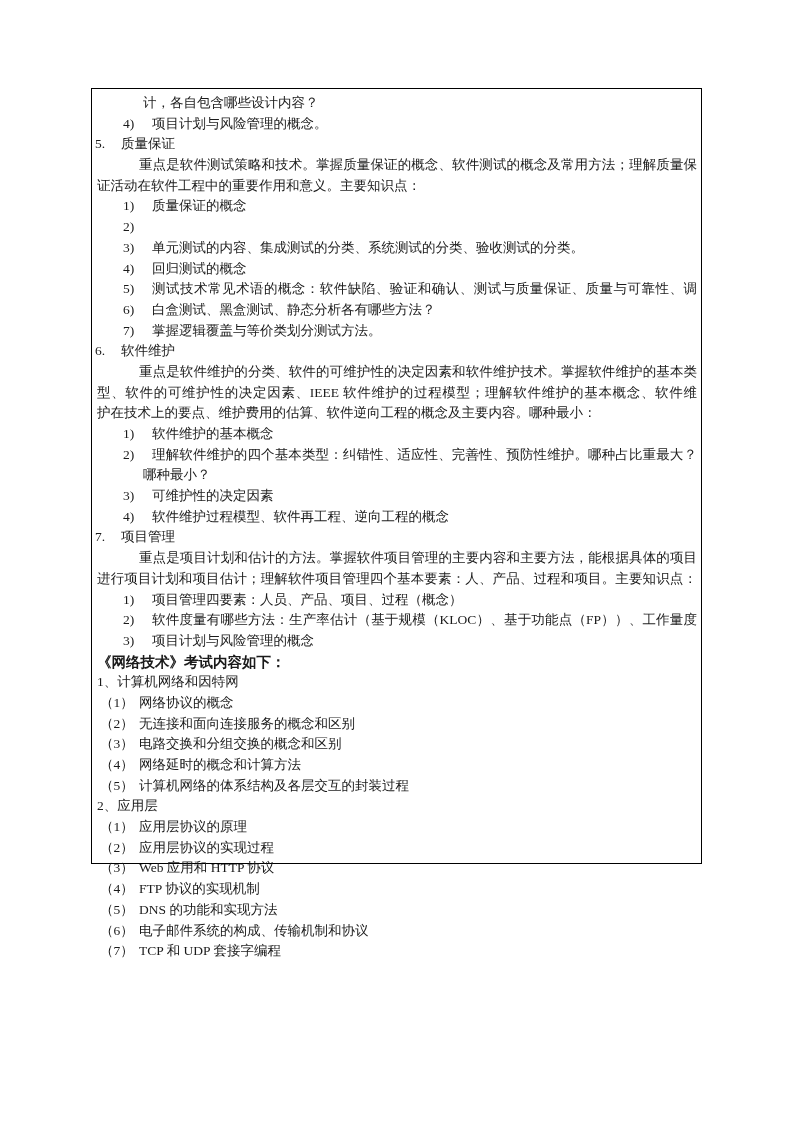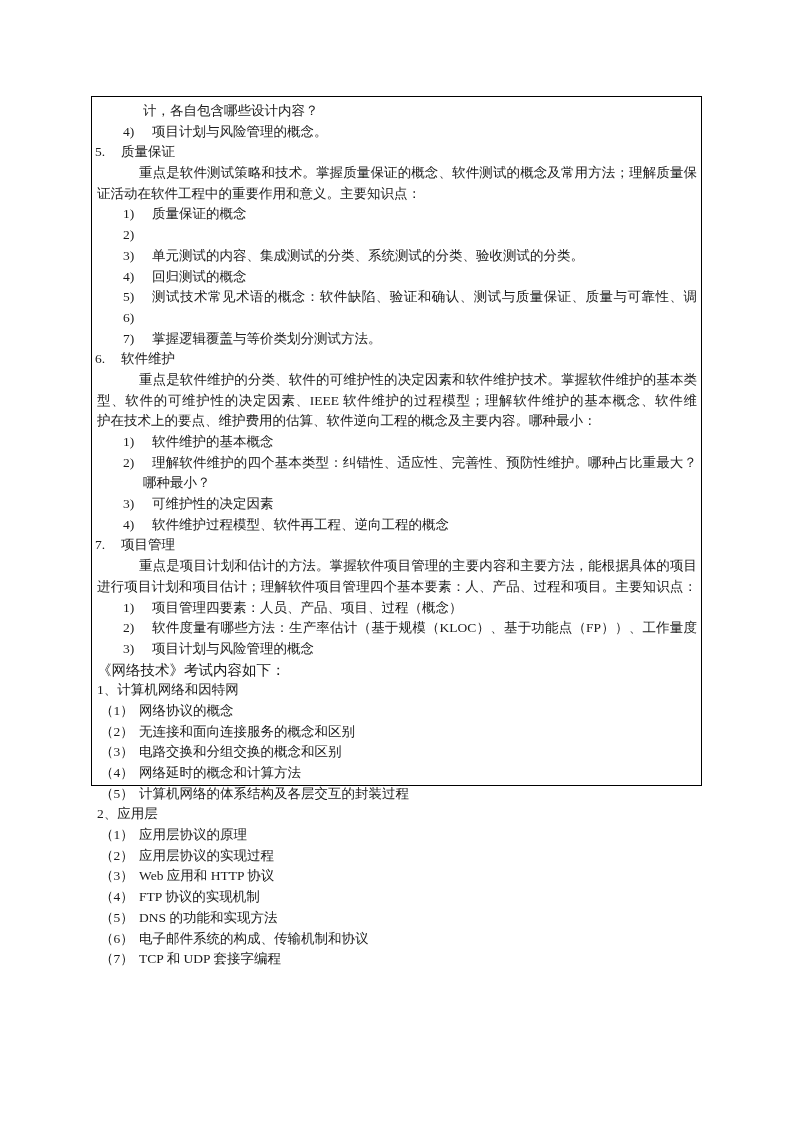--- a/index.html
+++ b/index.html
@@ -11,22 +11,22 @@
   body{
     width:793px;height:1121px;
     background:var(--paper);
     font-family:"Liberation Serif","DejaVu Serif",serif;
     color:var(--ink);
     position:relative;
     overflow:hidden;
   }
   .doc-table{
     position:absolute;
-    left:91px;top:96px;
-    width:611px;height:690px;
+    left:91px;top:88px;
+    width:611px;height:776px;
     border:1.5px solid var(--border);
     box-sizing:border-box;
     background:var(--paper);
   }
   .lines{
     padding-top:4px;
     padding-right:4px;
     box-sizing:border-box;
   }
   .line{
@@ -43,21 +43,21 @@
   
   .item{padding-left:60px;}
   .item .num{left:31px;}
   
   .sec{padding-left:29px;}
   .sec .num{left:3px;}
   
   .para1{padding-left:47px;}
   .para{padding-left:5px;}
   
-  .head{padding-left:5px;font-weight:normal;font-size:14.5px;}
+  .head{padding-left:5px;font-weight:bold;font-size:14.5px;}
   
   .netsec{padding-left:5px;}
   
   .netitem{padding-left:47px;}
   .netitem .num{left:8px;}
   
   .fill .txt{
     display:block;
     height:20.7px;
     overflow:hidden;
@@ -79,21 +79,21 @@
       </div>
       <div class="line para"><span class="txt">证活动在软件工程中的重要作用和意义。主要知识点：</span></div>
       <div class="line item"><span class="num">1)</span><span class="txt">质量保证的概念</span></div>
       <div class="line item"><span class="num">2)</span></div>
       <div class="line item"><span class="num">3)</span><span class="txt">单元测试的内容、集成测试的分类、系统测试的分类、验收测试的分类。</span></div>
       <div class="line item"><span class="num">4)</span><span class="txt">回归测试的概念</span></div>
       <div class="line item fill">
         <span class="num">5)</span>
         <span class="txt">测试技术常见术语的概念：软件缺陷、验证和确认、测试与质量保证、质量与可靠性、调</span>
       </div>
-      <div class="line item"><span class="num">6)</span></div>
+      <div class="line item"><span class="num">6)</span><span class="txt">白盒测试、黑盒测试、静态分析各有哪些方法？</span></div>
       <div class="line item"><span class="num">7)</span><span class="txt">掌握逻辑覆盖与等价类划分测试方法。</span></div>
       <div class="line sec"><span class="num">6.</span><span class="txt">软件维护</span></div>
       <div class="line para1 fill">
         <span class="txt">重点是软件维护的分类、软件的可维护性的决定因素和软件维护技术。掌握软件维护的基本类</span>
       </div>
       <div class="line para fill">
         <span class="txt">型、软件的可维护性的决定因素、IEEE 软件维护的过程模型；理解软件维护的基本概念、软件维</span>
       </div>
       <div class="line para"><span class="txt">护在技术上的要点、维护费用的估算、软件逆向工程的概念及主要内容。哪种最小：</span></div>
       <div class="line item"><span class="num">1)</span><span class="txt">软件维护的基本概念</span></div>

